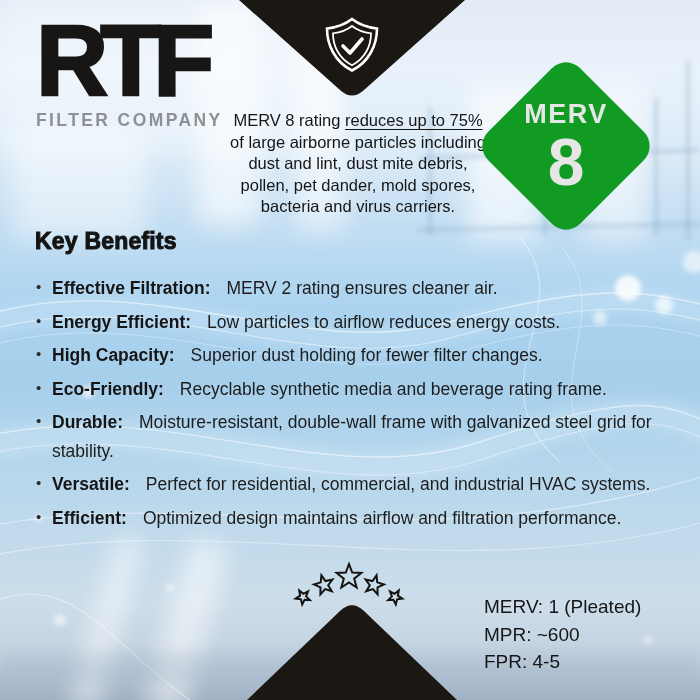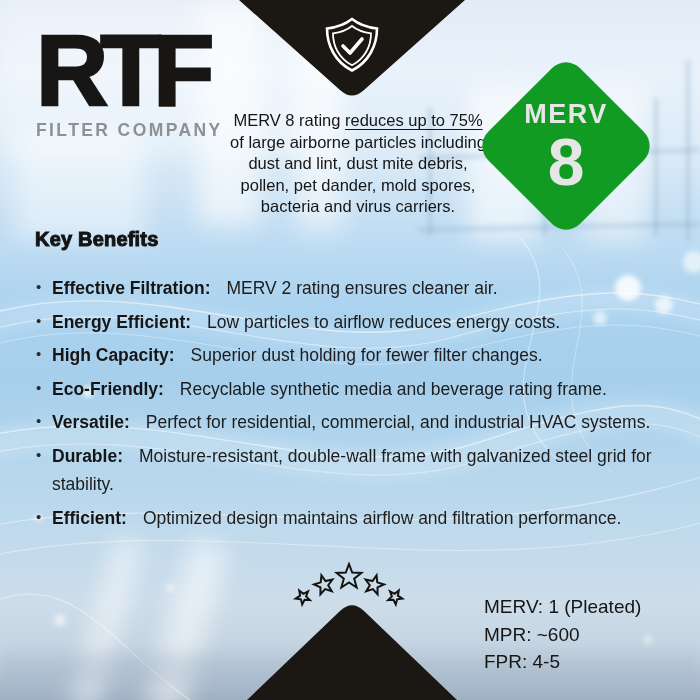--- a/index.html
+++ b/index.html
@@ -6,40 +6,40 @@
   body{width:700px;height:700px;overflow:hidden;font-family:"Liberation Sans","DejaVu Sans",sans-serif;}
   .stage{position:relative;width:700px;height:700px;overflow:hidden;
     background:linear-gradient(180deg,
       #e3ecf6 0%, #e9f2fb 10%, #dcebf7 22%, #c3def3 32%,
       #abd3ef 44%, #a6cfec 54%, #b2d5ec 64%, #c0daec 76%,
       #cdddea 86%, #c3d2e0 94%, #9fb0c3 100%);}
   svg.bg, svg.fg{position:absolute;left:0;top:0;width:700px;height:700px;}
   svg.bg{z-index:0;} svg.fg{z-index:3;pointer-events:none;}
 
   
-  .brand{position:absolute;left:36px;top:22px;z-index:4;}
+  .brand{position:absolute;left:36px;top:12px;z-index:4;}
   .brand-rtf{font-size:100px;line-height:96px;font-weight:bold;color:#171614;
     letter-spacing:-8px;-webkit-text-stroke:2.5px #171614;}
   .brand-sub{margin-top:2px;font-size:17.5px;font-weight:bold;color:#8f9093;letter-spacing:2.4px;}
 
   
   .note{position:absolute;left:227px;top:110px;width:262px;z-index:4;
     text-align:center;font-size:16.5px;line-height:21.5px;color:#161616;font-weight:500;}
   .note .u{text-decoration:underline;text-underline-offset:3px;text-align:right;}
 
   
   .badge{position:absolute;left:501px;top:81px;width:130px;height:130px;z-index:4;
     background:#119b23;transform:rotate(45deg);border-radius:20px;}
   .badge-inner{position:absolute;inset:0;transform:rotate(-45deg);display:flex;
     flex-direction:column;align-items:center;justify-content:center;}
   .badge-label{font-size:27px;font-weight:bold;color:#e6e6e6;letter-spacing:1.5px;}
   .badge-value{font-size:66px;font-weight:bold;color:#e6e6e6;line-height:0.95;margin-top:1px;}
 
   
-  .kb-title{position:absolute;left:35px;top:228px;z-index:4;font-size:20px;font-weight:bold;
+  .kb-title{position:absolute;left:35px;top:228px;z-index:4;font-size:23px;font-weight:bold;
     color:#141414;-webkit-text-stroke:1px #141414;letter-spacing:0.2px;}
   .kb-list{position:absolute;left:34px;top:274px;width:650px;z-index:4;
     margin:0;padding:0;list-style:none;}
   .kb-list li{position:relative;padding-left:18px;font-size:17.5px;line-height:28.5px;
     margin-bottom:5px;color:#1d1d1d;}
   .kb-list li::before{content:"\2022";position:absolute;left:2px;top:-1px;font-size:15px;color:#2a2a2a;}
   .kb-list .lbl{font-weight:bold;color:#151515;margin-right:16px;}
 
   
   .rating{position:absolute;left:484px;top:593px;z-index:4;color:#161616;}
@@ -156,22 +156,22 @@
       <div class="badge-value">8</div>
     </div>
   </div>
 
   <div class="kb-title">Key Benefits</div>
   <ul class="kb-list">
     <li><span class="lbl">Effective Filtration:</span><span>MERV 2 rating ensures cleaner air.</span></li>
     <li><span class="lbl">Energy Efficient:</span><span>Low particles to airflow reduces energy costs.</span></li>
     <li><span class="lbl">High Capacity:</span><span>Superior dust holding for fewer filter changes.</span></li>
     <li><span class="lbl">Eco-Friendly:</span><span>Recyclable synthetic media and beverage rating frame.</span></li>
+    <li><span class="lbl">Durable:</span><span>Moisture-resistant, double-wall frame with galvanized steel grid for stability.</span></li>
     <li><span class="lbl">Versatile:</span><span>Perfect for residential, commercial, and industrial HVAC systems.</span></li>
-    <li><span class="lbl">Durable:</span><span>Moisture-resistant, double-wall frame with galvanized steel grid for stability.</span></li>
     <li><span class="lbl">Efficient:</span><span>Optimized design maintains airflow and filtration performance.</span></li>
   </ul>
 
   <div class="rating">
     <div class="rating-row">MERV: 1 (Pleated)</div>
     <div class="rating-row">MPR: ~600</div>
     <div class="rating-row">FPR: 4-5</div>
   </div>
 
 </div>

